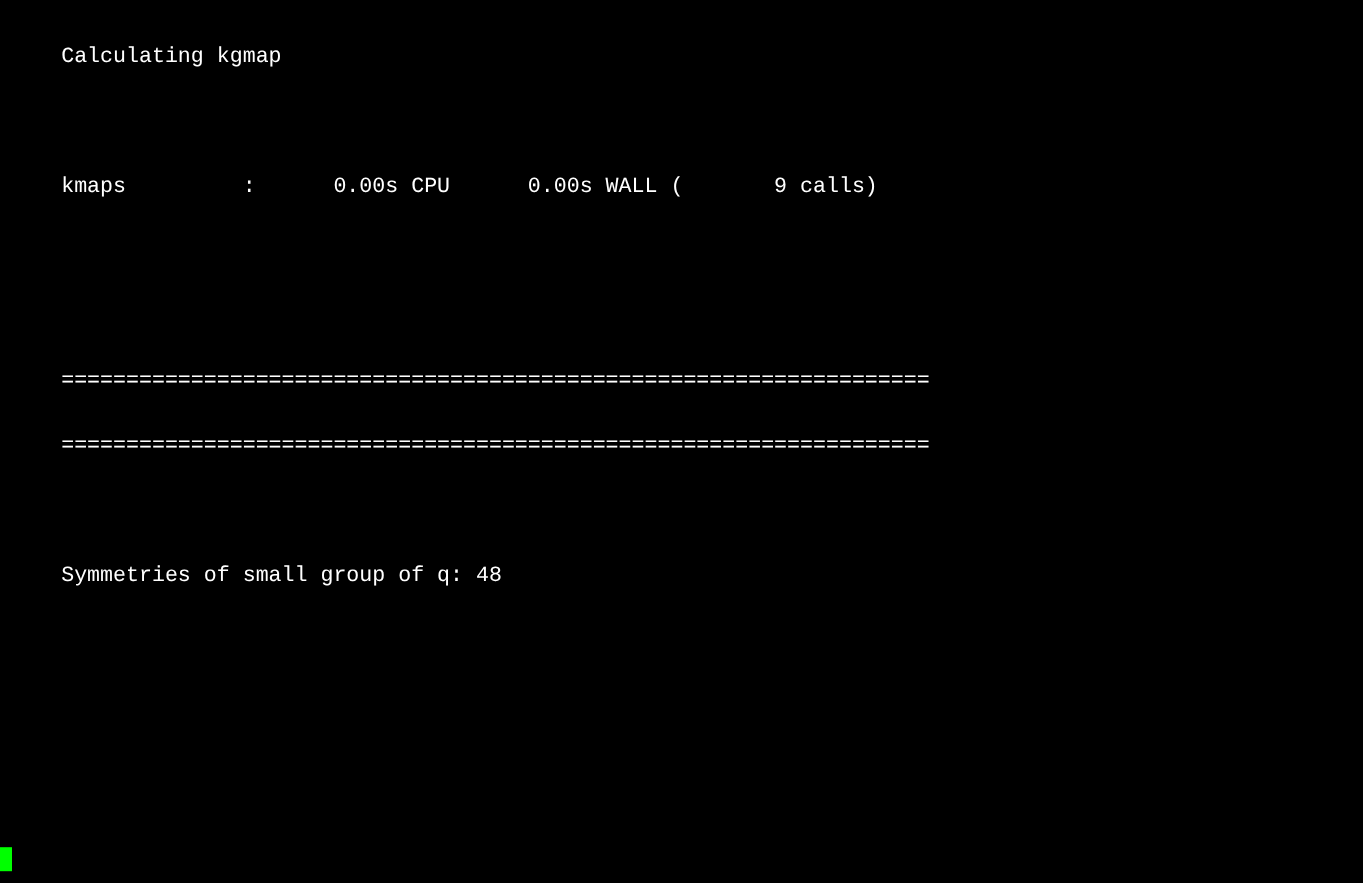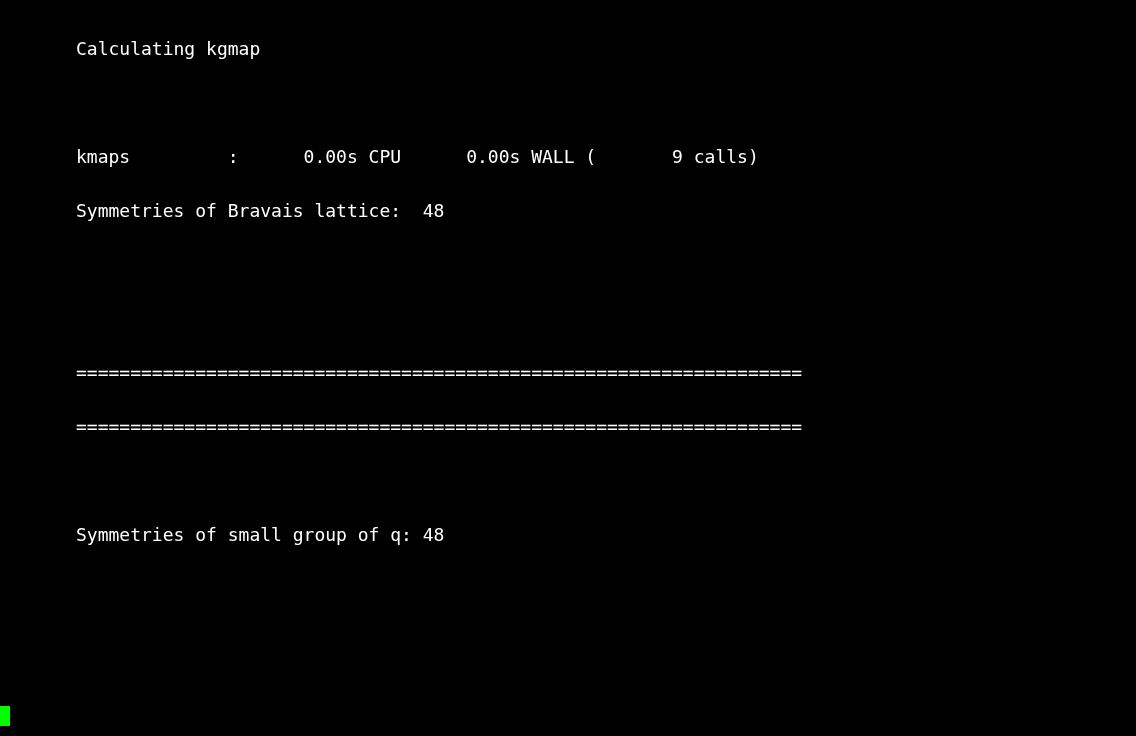--- a/index.html
+++ b/index.html
@@ -16,21 +16,22 @@
       width: 1136px;
       height: 736px;
       overflow: hidden;
       position: relative;
     }
     .terminal {
       white-space: pre;
       padding: 8px 0 0 0;
     }
     .indented {
-      padding-left: 76px;
+      padding-left: 51px;
+      font-family: Liberation Mono, monospace;
     }
     .cursor {
       display: inline-block;
       width: 10px;
       height: 20px;
       background: #00ff00;
       vertical-align: text-bottom;
       position: absolute;
       left: 0;
       bottom: 10px;
@@ -39,21 +40,20 @@
       min-height: 27px;
     }
   </style>
 </head>
 <body>
 
 <div class="terminal">
 <div class="line indented">Calculating kgmap</div>
 <div class="line indented"></div>
 <div class="line indented">kmaps         :      0.00s CPU      0.00s WALL (       9 calls)</div>
-<div class="line indented">Symmetries of Bravais lattice:  48</div>
 <div class="line indented"></div>
 <div class="line indented"></div>
 <div class="line indented">===================================================================</div>
 <div class="line indented">===================================================================</div>
 <div class="line indented"></div>
 <div class="line indented">Symmetries of small group of q: 48</div>
 
 
 
 

